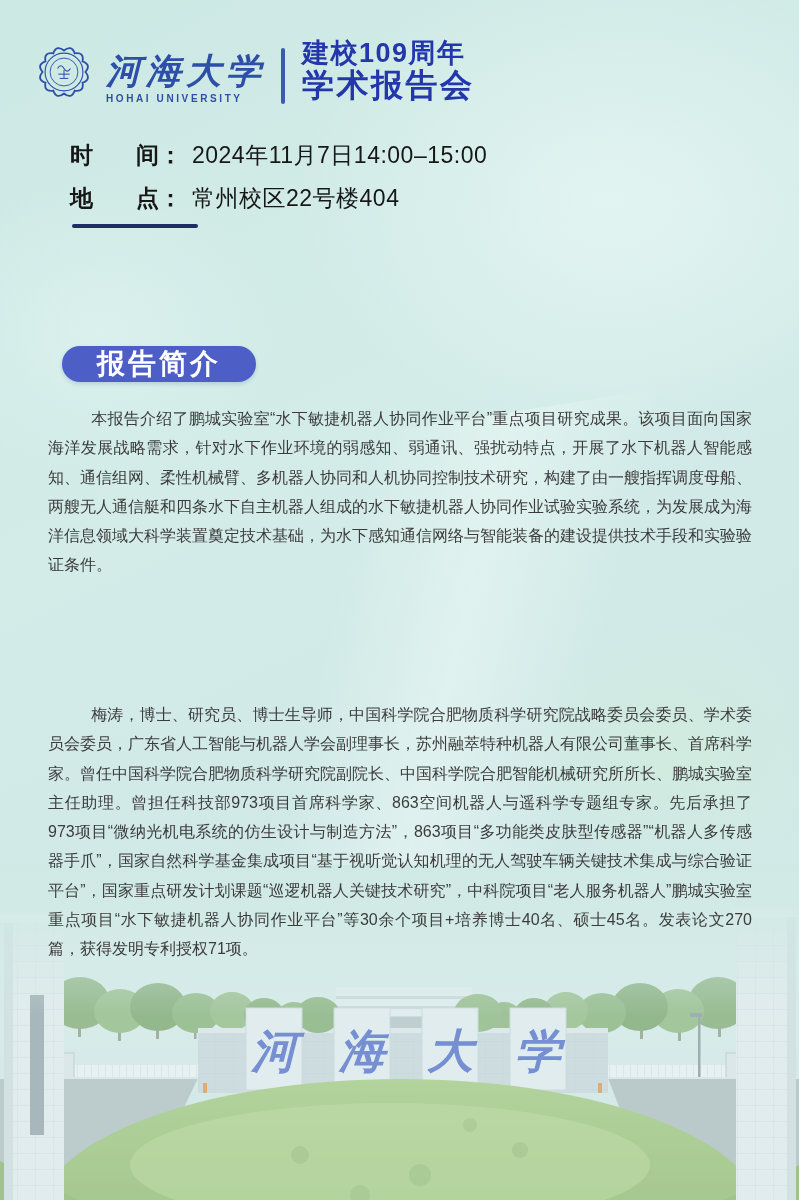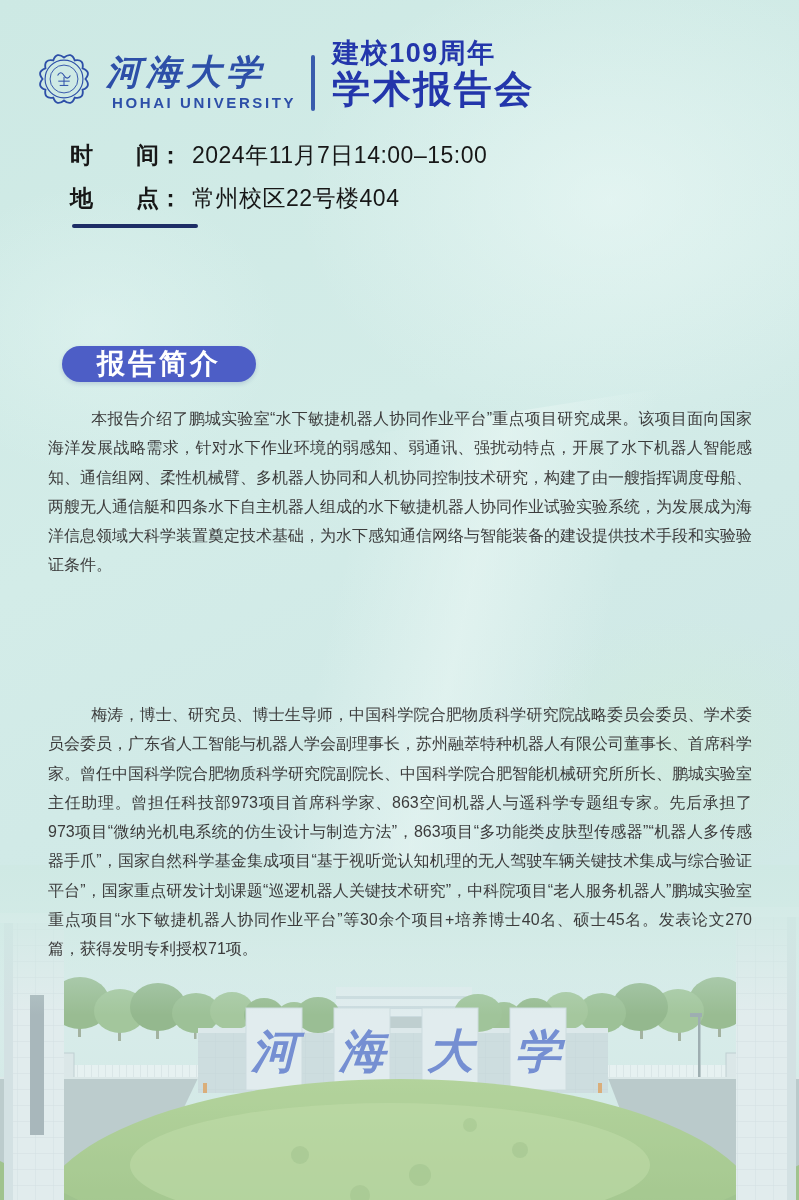--- a/index.html
+++ b/index.html
@@ -18,25 +18,25 @@
     background:radial-gradient(closest-side,rgba(210,240,212,0.38),rgba(210,240,212,0) 72%);}
   .swirl-d{top:120px;left:-160px;width:520px;height:420px;border-radius:50%;
     background:radial-gradient(closest-side,rgba(228,246,243,0.5),rgba(228,246,243,0) 70%);}
 
   
   .header{position:absolute;top:38px;left:34px;display:flex;align-items:flex-end;}
   .seal{width:60px;height:64px;flex:0 0 auto;}
   .logo-text{margin-left:12px;color:#2d4fa8;}
   .uni-cn{font-family:"DejaVu Serif",serif;font-style:italic;font-weight:bold;
     font-size:35px;letter-spacing:5px;line-height:1;}
-  .uni-en{font-size:15px;letter-spacing:2.6px;font-weight:bold;margin-top:5px;margin-left:6px;}
+  .uni-en{font-size:10px;letter-spacing:2.6px;font-weight:bold;margin-top:5px;}
   .hdr-divider{width:4px;height:56px;background:#2d4fa8;border-radius:2px;margin:0 17px 0 15px;opacity:.92;}
   .event{color:#2336ab;line-height:1.12;}
   .event-l1{font-size:27px;font-weight:800;letter-spacing:1.5px;}
-  .event-l2{font-size:38px;font-weight:800;letter-spacing:2.5px;}
+  .event-l2{font-size:32px;font-weight:800;letter-spacing:2.5px;}
 
   
   .meta{position:absolute;top:140px;left:70px;font-size:23px;font-weight:600;color:#171717;}
   .meta-row{display:flex;align-items:baseline;margin-bottom:12px;}
   .meta-label{display:inline-flex;justify-content:space-between;width:112px;}
   .meta-label i{font-style:normal;}
   .meta-value{margin-left:10px;font-weight:500;letter-spacing:0.5px;}
   .meta-underline{position:absolute;top:224px;left:72px;width:126px;height:4px;background:#1d2d66;border-radius:2px;}
 
   

